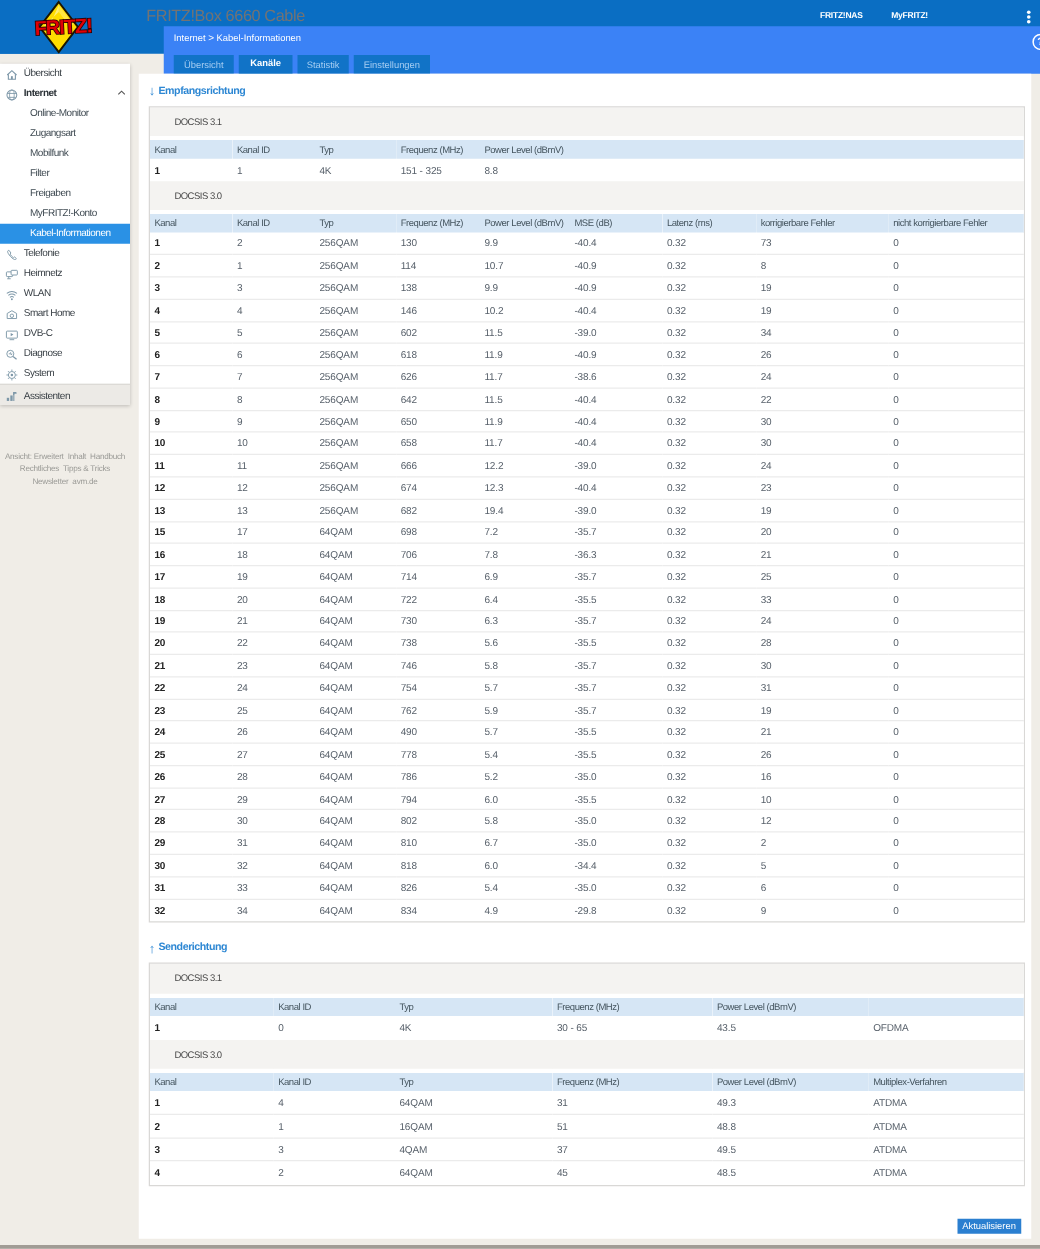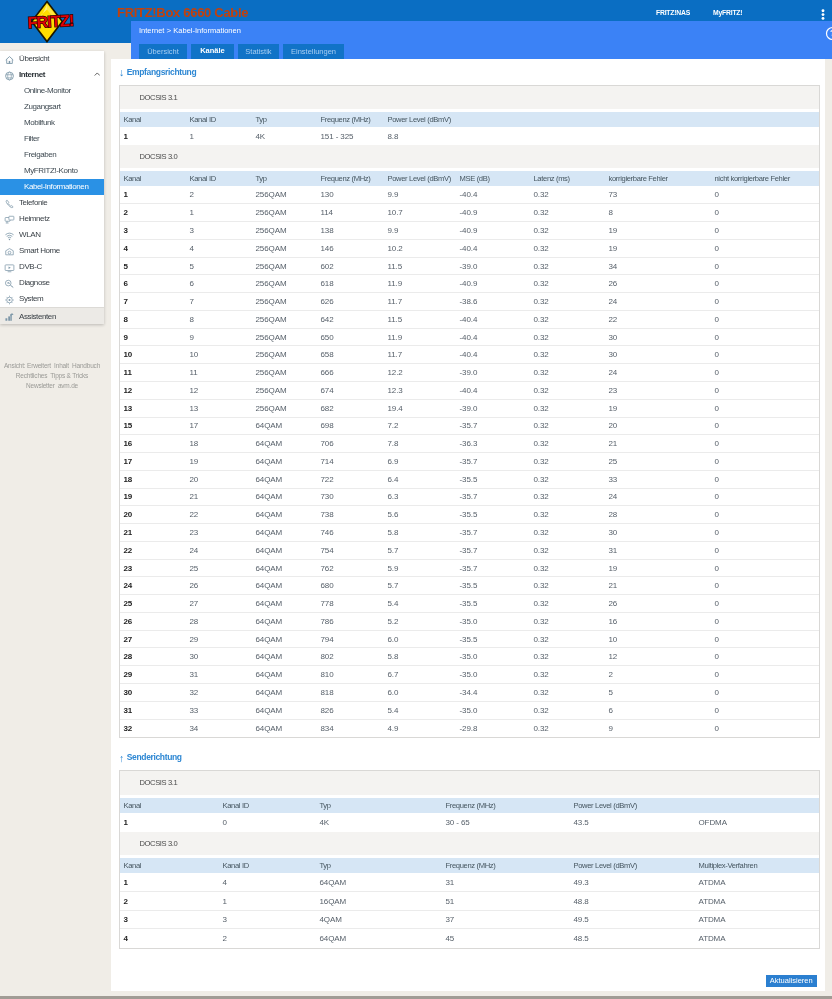--- a/index.html
+++ b/index.html
@@ -1,18 +1,18 @@
 <!DOCTYPE html>
 <html><head><meta charset="utf-8">
 <style>
 * { margin:0; padding:0; box-sizing:border-box; }
 html,body { width:832px; height:999px; font-family:"Liberation Sans",sans-serif; background:#f0ede7; overflow:hidden; }
 
 #topbar { position:absolute; left:0; top:0; width:832px; height:43px; background:#0a6ec3; }
-#title { position:absolute; left:117px; top:5px; color:#c2410c; font-size:13px; font-weight:bold; letter-spacing:-0.3px; }
+#title { position:absolute; left:117px; top:5px; color:#737373; font-size:13px; font-weight:normal; letter-spacing:-0.3px; }
 #nas { position:absolute; left:656px; top:8.5px; color:#fff; font-size:6.8px; font-weight:bold; letter-spacing:-0.2px; }
 #myf { position:absolute; left:713px; top:8.5px; color:#fff; font-size:6.8px; font-weight:bold; letter-spacing:-0.2px; }
 #dots { position:absolute; left:820px; top:7px; }
 
 #logobox { position:absolute; left:0; top:0; width:104px; height:43px; background:#0a6ec3; }
 
 #bluepanel { position:absolute; left:111px; top:21px; width:714px; height:38px; background:#3b82f6;margin-left:20px; }
 #crumb { position:absolute; left:8px; top:4.5px; color:#fff; font-size:7.5px; }
 #help { position:absolute; left:694px; top:5px; }
 .tabs { position:absolute; left:8px; top:22.5px; height:15.5px; }
@@ -494,21 +494,21 @@
             <td>5.9</td>
             <td>-35.7</td>
             <td>0.32</td>
             <td>19</td>
             <td>0</td>
           </tr>
 <tr class="data">
             <td class="b">24</td>
             <td>26</td>
             <td>64QAM</td>
-            <td>680</td>
+            <td>490</td>
             <td>5.7</td>
             <td>-35.5</td>
             <td>0.32</td>
             <td>21</td>
             <td>0</td>
           </tr>
 <tr class="data">
             <td class="b">25</td>
             <td>27</td>
             <td>64QAM</td>

